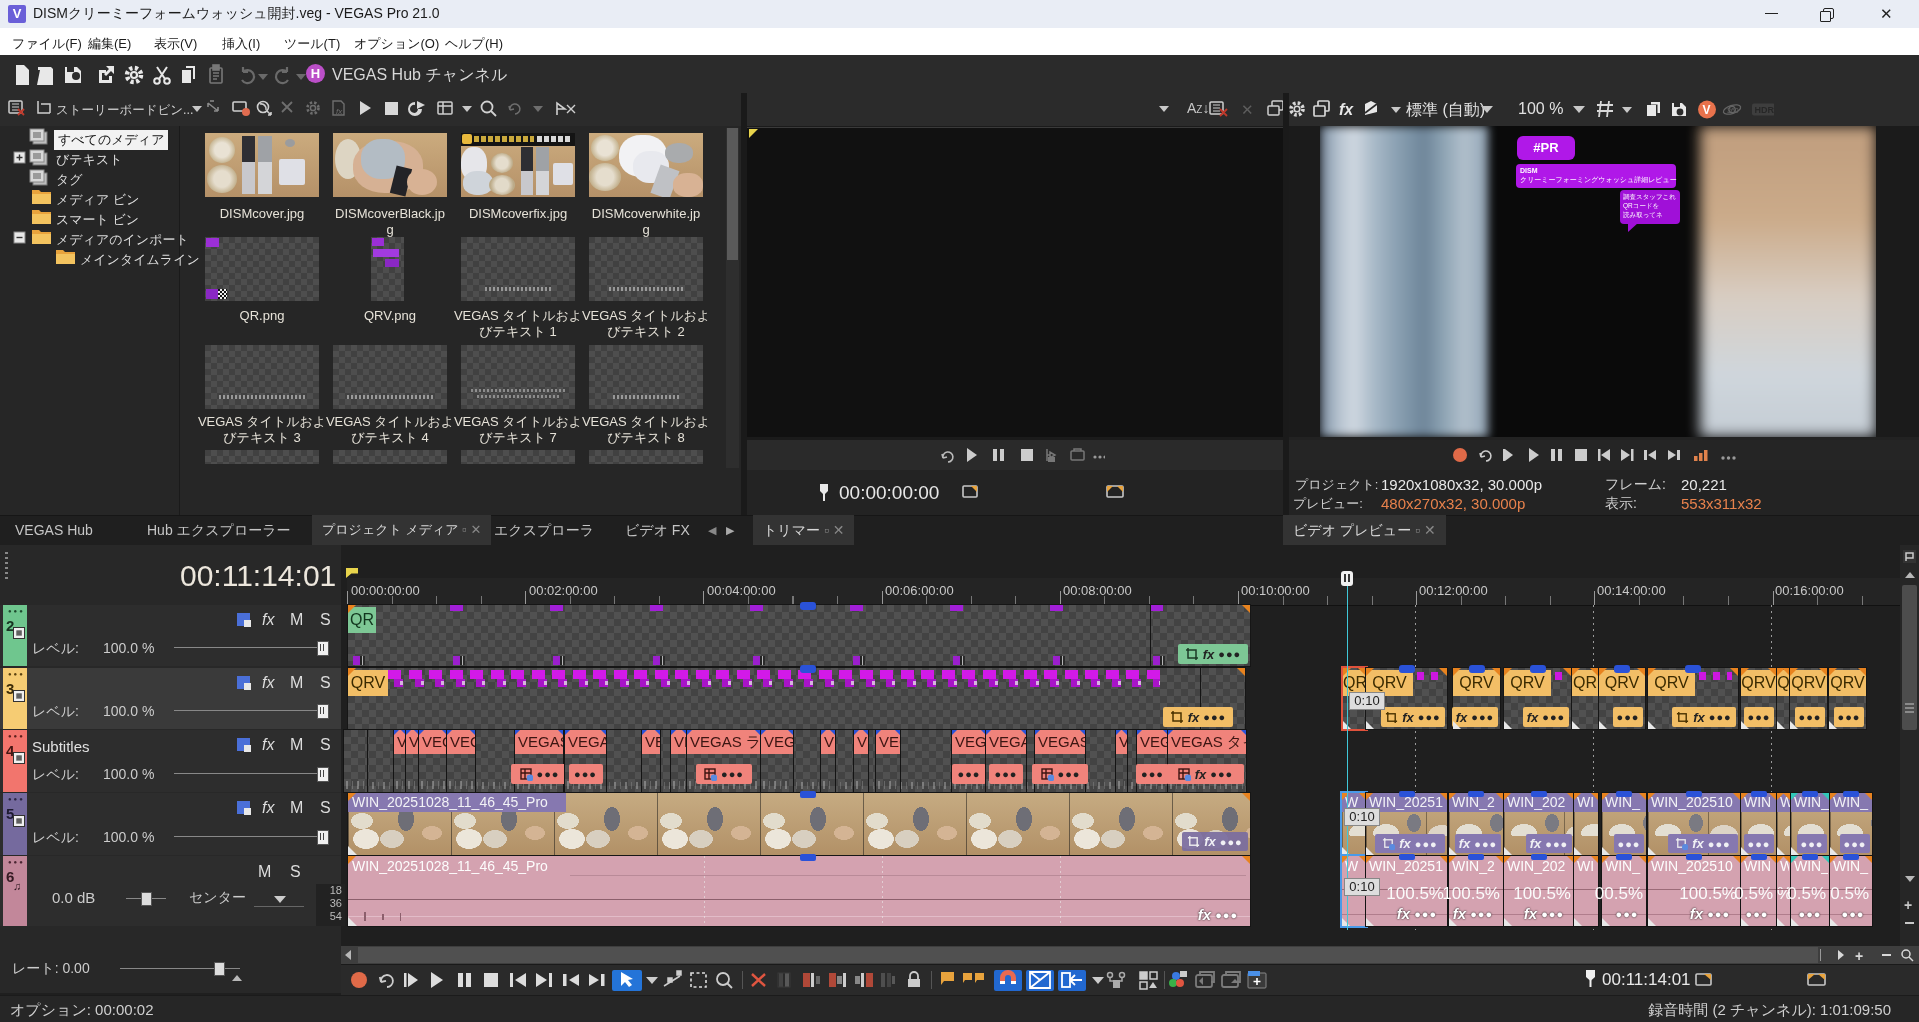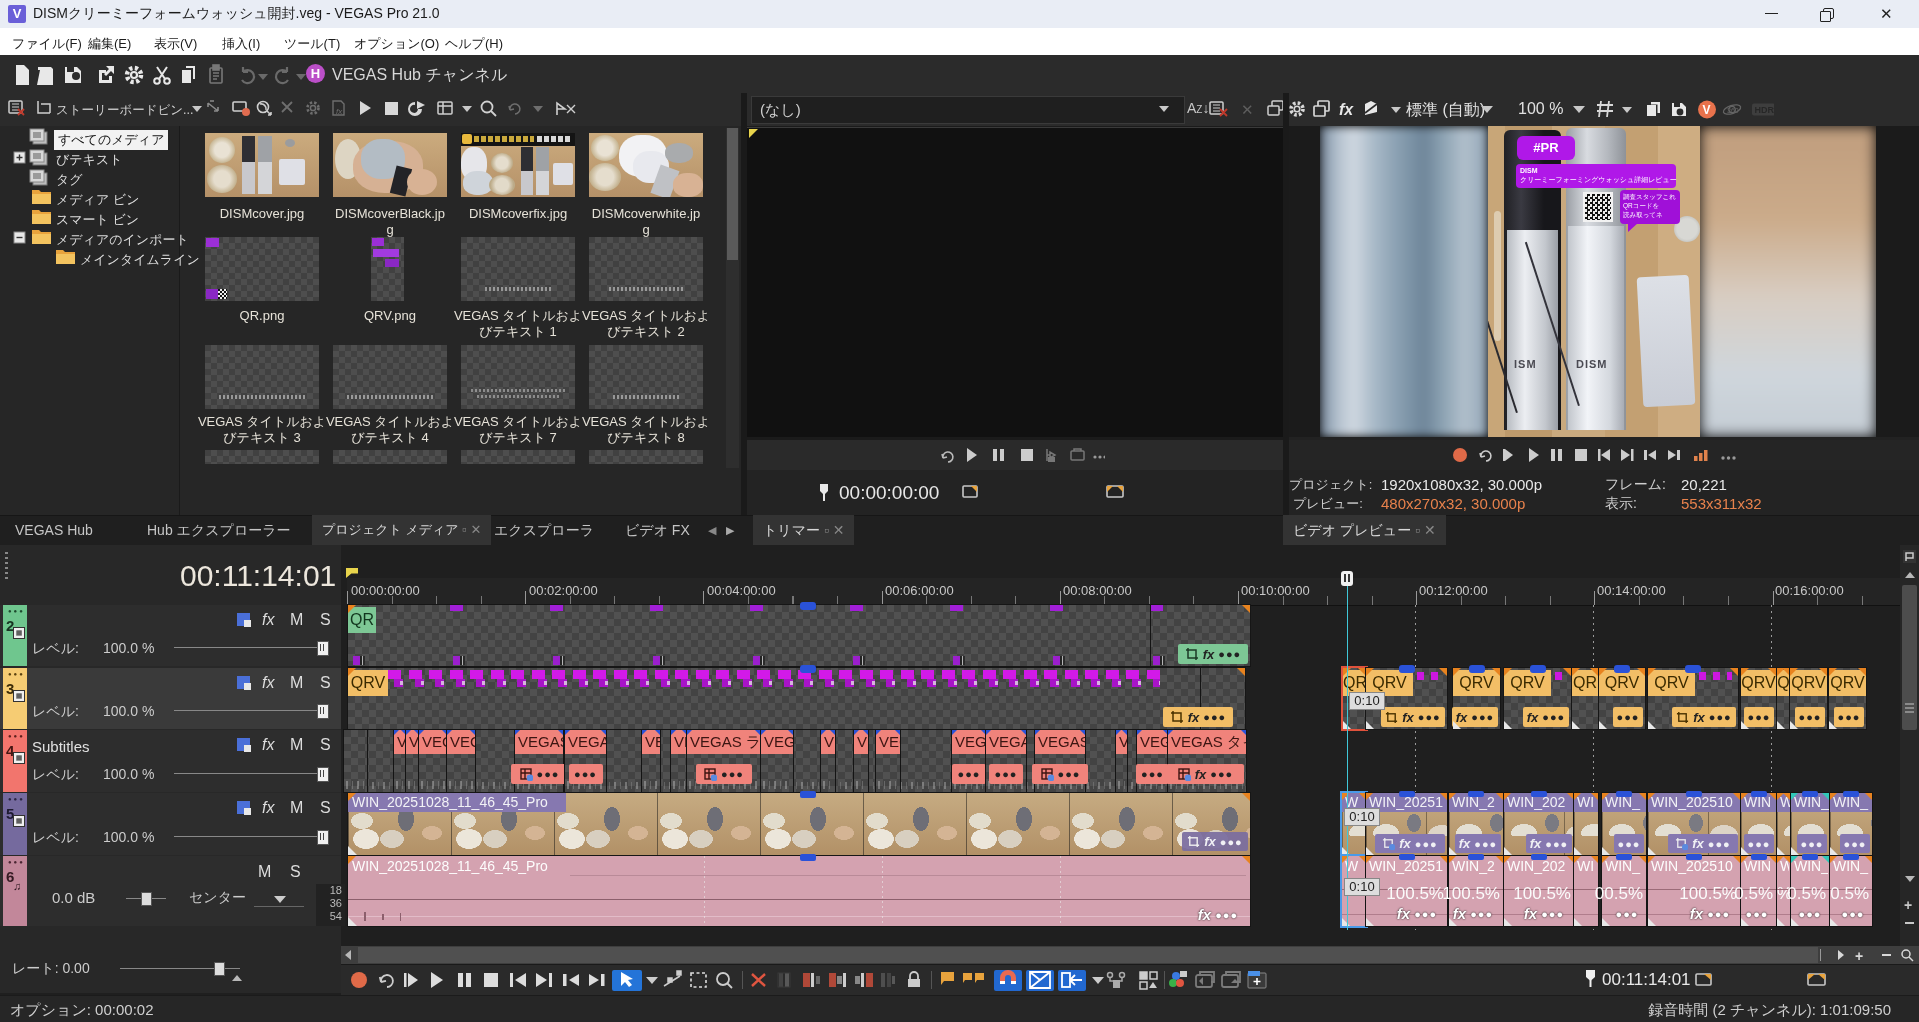--- a/index.html
+++ b/index.html
@@ -127,21 +127,20 @@
     <g stroke="#cfcfcf" stroke-width="1.6" fill="none">
         <path d="M352,16 V4 l8,6 h-8"></path>
         <path d="M362,14 l8,-8 m0,8 l-8,-8" stroke-width="1.4"></path>
       </g>
   </svg>
 
 </div>
 <div class="a" style="left:741px;top:93px;width:6px;height:429px;background:#1a1a1a"></div>
 <div class="a" style="left:747px;top:93px;width:536px;height:422px;background:#1b1b1b"></div>
 <div class="a" style="left:747px;top:93px;width:536px;height:33px;background:#2b2b2b">
-  <div class="a" style="left:4px;top:3px;width:424px;height:26px;background:#1f1f1f;border:1px solid #3a3a3a;color:#d0d0d0;font-size:15px;line-height:25px;padding-left:8px">(なし)</div>
   <div class="a" style="left:412px;top:13px;width:0;height:0;border-left:5px solid transparent;border-right:5px solid transparent;border-top:6px solid #c8c8c8"></div>
   <div class="ic" style="left:440px;top:8px;font-size:14px">A<span style="font-size:10px">Z</span>↓</div>
   <svg class="a" style="left:462px;top:7px" width="22" height="18" viewBox="0 0 22 18">
     <g stroke="#cfcfcf" stroke-width="1.5" fill="none">
         <rect x="1" y="2" width="13" height="12" rx="1"></rect>
         <path d="M4,5 h7 M4,8 h7 M4,11 h7" stroke-width="1"></path>
       </g>
     <path d="M11,9 l7,7 M18,9 l-7,7" stroke="#c0392b" stroke-width="1.8"></path>
   </svg>
   <div class="ic" style="left:494px;top:9px;color:#5e5e5e;font-size:15px">✕</div>
@@ -376,40 +375,20 @@
     </svg>
 </div>
 
 <div class="a" style="left:1289px;top:126px;width:630px;height:311px;background:#1b1b1b">
   <div class="a" style="left:31px;top:0px;width:556px;height:311px;background:#0a0a0a;overflow:hidden">
 
     <div class="a" style="left:0;top:0;width:168px;height:311px;background:linear-gradient(90deg,#76879b 0%,#b2c0cd 10%,#d0d8e1 20%,#a9bac8 32%,#8aa0b2 46%,#6e8599 62%,#8fa5b5 74%,#b2c0cc 86%,#92a5b6 100%);filter:blur(5px)"></div>
 
     <div class="a" style="left:380px;top:0;width:176px;height:311px;background:linear-gradient(180deg,#c2a080 8%,#cbab8a 30%,#d8cdc2 55%,#cfd6dc 80%,#c4ccd4);filter:blur(7px)"></div>
 
-    <div class="a" style="left:168px;top:0;width:212px;height:311px;background:linear-gradient(90deg,#c8a678 0 8%,#bd9a6c 8% 30%,#c9a97e 30% 55%,#c3a072 55% 80%,#cead82 80%);overflow:hidden">
-      <div class="a" style="left:6px;top:85px;width:7px;height:130px;background:rgba(235,230,215,.6);border-radius:4px"></div>
-
-      <div class="a" style="left:16px;top:4px;width:57px;height:300px;background:linear-gradient(90deg,#202024,#3a3a42 30%,#17171b 70%);border-radius:6px 6px 0 0"></div>
-      <div class="a" style="left:19px;top:104px;width:51px;height:200px;background:linear-gradient(90deg,#b8bcc2,#eceef2 35%,#c3c7cd 75%,#9a9ea6);"></div>
-      <div class="a" style="left:28px;top:112px;width:2px;height:175px;background:#2a2a30;transform:rotate(-18deg);transform-origin:bottom left"></div>
-
-      <div class="a" style="left:78px;top:2px;width:60px;height:302px;background:linear-gradient(90deg,#9a9ea4,#d8dbe0 35%,#b4b8be 70%,#8e9298);border-radius:6px 6px 0 0"></div>
-      <div class="a" style="left:80px;top:100px;width:56px;height:204px;background:linear-gradient(90deg,#c2c6cc,#f2f4f8 35%,#d4d8de 75%,#a8acb4)"></div>
-      <div class="a" style="left:90px;top:108px;width:2px;height:172px;background:#33333b;transform:rotate(-18deg);transform-origin:bottom left"></div>
-      <div class="a" style="left:26px;top:232px;font-size:11px;font-weight:bold;color:#4a4a52;letter-spacing:1px">ISM</div>
-      <div class="a" style="left:88px;top:232px;font-size:11px;font-weight:bold;color:#4a4a52;letter-spacing:1px">DISM</div>
-
-      <div class="a" style="left:95px;top:66px;width:30px;height:30px;background:#f2f2f2"></div>
-      <div class="a" style="left:97px;top:68px;width:26px;height:26px;background:repeating-conic-gradient(#111 0 25%,#eee 0 50%);background-size:5px 5px"></div>
-
-      <div class="a" style="left:186px;top:90px;width:26px;height:26px;border-radius:50%;background:radial-gradient(circle,#d8d8d4 55%,#a8a8a2)"></div>
-
-      <div class="a" style="left:152px;top:150px;width:52px;height:130px;background:linear-gradient(180deg,#dde0e6,#c9cdd6);border-radius:4px;transform:rotate(-3deg)"></div>
-    </div>
 
     <div class="a" style="left:197px;top:10px;width:58px;height:24px;background:#b018e8;border-radius:6px;color:#fff;font-weight:bold;font-size:13px;text-align:center;line-height:24px">#PR</div>
     <div class="a" style="left:196px;top:38px;width:152px;height:20px;background:#b018e8;border-radius:4px;color:#fff;font-size:7px;padding:2px 4px;line-height:1.35;white-space:nowrap"><b>DISM</b><br>クリーミーフォーミングウォッシュ詳細レビュー</div>
     <div class="a" style="left:300px;top:64px;width:54px;height:30px;background:#a010d8;border-radius:4px;color:#fff;font-size:6.5px;padding:2px 3px;line-height:1.4;white-space:nowrap;overflow:hidden">調査スタッフこれ<br>QRコードを<br>読み取ってネ</div>
     <div class="a" style="left:308px;top:97px;width:0;height:0;border-top:9px solid #a010d8;border-right:10px solid transparent"></div>
   </div>
 </div>
 <div class="a" style="left:1289px;top:440px;width:630px;height:30px;background:#252525">
   <svg class="a" style="left:162px;top:6px" width="300" height="18" viewBox="0 0 300 18">
     <circle cx="9" cy="9" r="7" fill="#e06a48"></circle>
@@ -446,21 +425,21 @@
         <rect x="253" y="4" width="3.5" height="11"></rect>
       </g>
     <g fill="#999">
         <circle cx="272" cy="12" r="1.7"></circle>
         <circle cx="277.5" cy="12" r="1.7"></circle>
         <circle cx="283" cy="12" r="1.7"></circle>
       </g>
   </svg>
 </div>
 <div class="a" style="left:1289px;top:470px;width:630px;height:45px;background:#232323;font-size:15px">
-  <div class="a" style="left:0;top:6px;color:#cfcfcf;font-size:13px">プロジェクト:</div>
+  <div class="a" style="left:6px;top:6px;color:#cfcfcf;font-size:13px">プロジェクト:</div>
   <div class="a" style="left:92px;top:6px;color:#e8e8e8">1920x1080x32, 30.000p</div>
   <div class="a" style="left:4px;top:25px;color:#cfcfcf;font-size:13px">プレビュー:</div>
   <div class="a" style="left:92px;top:25px;color:#e8824c">480x270x32, 30.000p</div>
   <div class="a" style="left:316px;top:6px;color:#cfcfcf;font-size:14px">フレーム:</div>
   <div class="a" style="left:392px;top:6px;color:#e8e8e8">20,221</div>
   <div class="a" style="left:316px;top:25px;color:#cfcfcf;font-size:14px">表示:</div>
   <div class="a" style="left:392px;top:25px;color:#e8824c">553x311x32</div>
 </div>
 
 <div class="a" style="left:0;top:545px;width:1919px;height:477px;background:#1f1f1f"></div>

